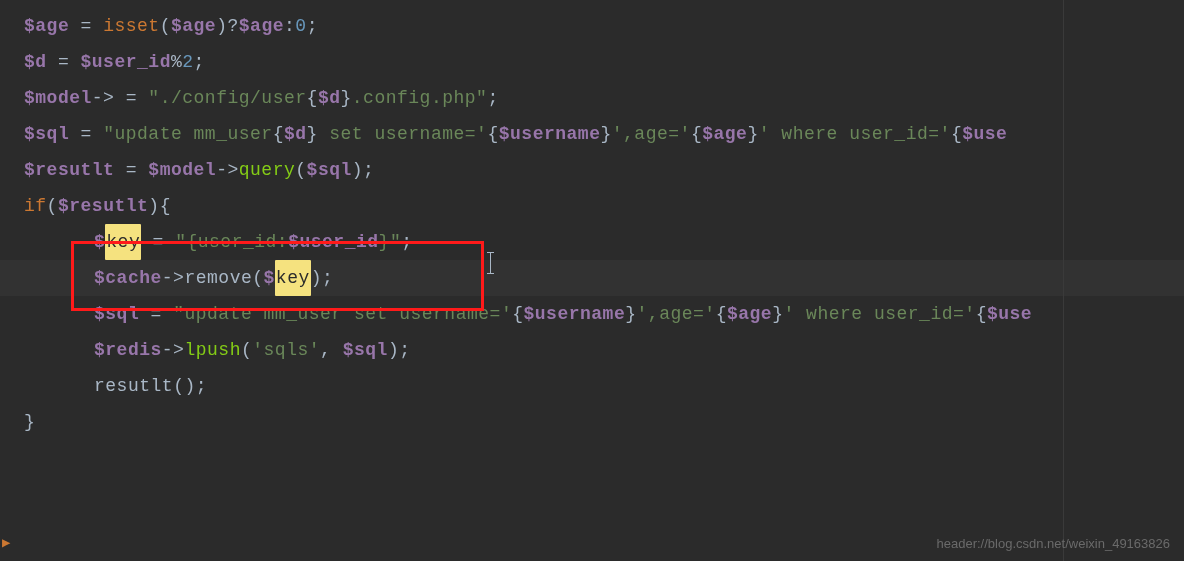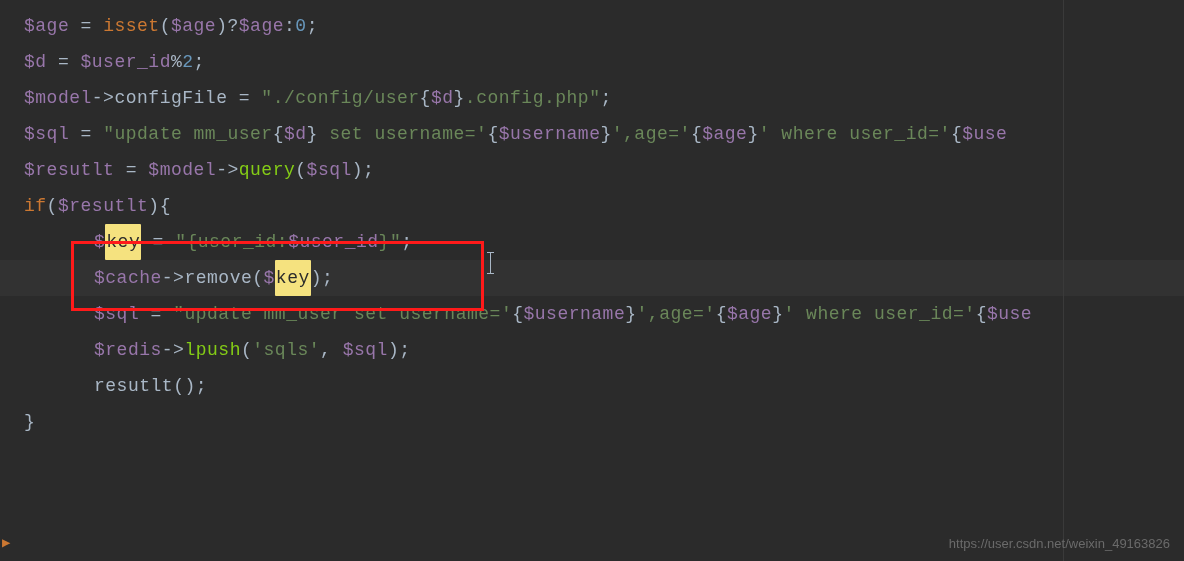--- a/index.html
+++ b/index.html
@@ -19,21 +19,21 @@
       line-height: 36px;
     }
     .line {
       white-space: pre;
       position: relative;
       height: 36px;
       display: flex;
       align-items: center;
     }
     .indent { padding-left: 70px; }
-    .var { color: #9876aa; }
+    .var { color: #9876aa; font-weight: bold; }
     .keyword { color: #cc7832; }
     .funcname { color: #84cc16; }
     .string { color: #6a8759; }
     .num { color: #6897bb; }
     .method { color: #a9b7c6; }
     .hl {
       background: #f5e27f;
       color: #2b2b2b;
       padding: 0 1px;
       border-radius: 1px;
@@ -114,21 +114,21 @@
 </head>
 <body>
 
 <div class="rightguide"></div>
 
 <div class="editor">
   <div class="line"><span class="var">$age</span><span> = </span><span class="keyword">isset</span><span>(</span><span class="var">$age</span><span>)?</span><span class="var">$age</span><span>:</span><span class="num">0</span><span>;</span></div>
 
   <div class="line"><span class="var">$d</span><span> = </span><span class="var">$user_id</span><span>%</span><span class="num">2</span><span>;</span></div>
 
-  <div class="line"><span class="var">$model</span><span>-&gt;</span><span class="method">configFile</span><span> = </span><span class="string">"./config/user</span><span>{</span><span class="var">$d</span><span>}</span><span class="string">.config.php"</span><span>;</span></div>
+  <div class="line"><span class="var">$model</span><span>-&gt;</span><span> = </span><span class="string">"./config/user</span><span>{</span><span class="var">$d</span><span>}</span><span class="string">.config.php"</span><span>;</span></div>
 
   <div class="line"><span class="var">$sql</span><span> = </span><span class="string">"update mm_user</span><span>{</span><span class="var">$d</span><span>}</span><span class="string"> set username='</span><span>{</span><span class="var">$username</span><span>}</span><span class="string">',age='</span><span>{</span><span class="var">$age</span><span>}</span><span class="string">' where user_id='</span><span>{</span><span class="var">$use</span></div>
 
   <div class="line"><span class="var">$resutlt</span><span> = </span><span class="var">$model</span><span>-&gt;</span><span class="funcname">query</span><span>(</span><span class="var">$sql</span><span>)</span><span>;</span></div>
 
   <div class="line"><span class="keyword">if</span><span>(</span><span class="var">$resutlt</span><span>){</span></div>
 
   <div class="line indent"><span class="var">$</span><span class="hl">key</span><span> = </span><span class="string">"{user_id:</span><span class="var">$user_id</span><span class="string">}"</span><span>;</span></div>
 
   <div class="line indent current"><span class="var">$cache</span><span>-&gt;</span><span class="method">remove</span><span>(</span><span class="var">$</span><span class="hl">key</span><span>)</span><span>;</span></div>
@@ -138,13 +138,13 @@
   <div class="line indent"><span class="var">$redis</span><span>-&gt;</span><span class="funcname">lpush</span><span>(</span><span class="string">'sqls'</span><span>, </span><span class="var">$sql</span><span>)</span><span>;</span></div>
 
   <div class="line indent"><span class="method">resutlt</span><span>(</span><span>)</span><span>;</span></div>
 
   <div class="line"><span>}</span></div>
 </div>
 
 <div class="redbox"></div>
 <div class="cursor"></div>
 <div class="bpchev">▶</div>
-<div class="watermark">https://user.csdn.net/weixin_49163826</div>
+<div class="watermark">header://blog.csdn.net/weixin_49163826</div>
 
 </body></html>

